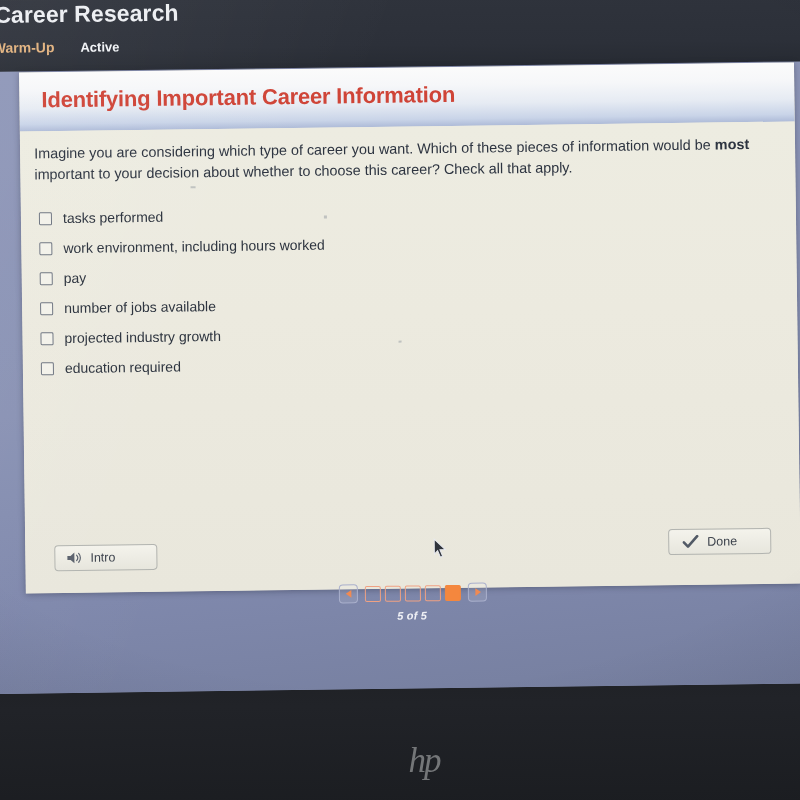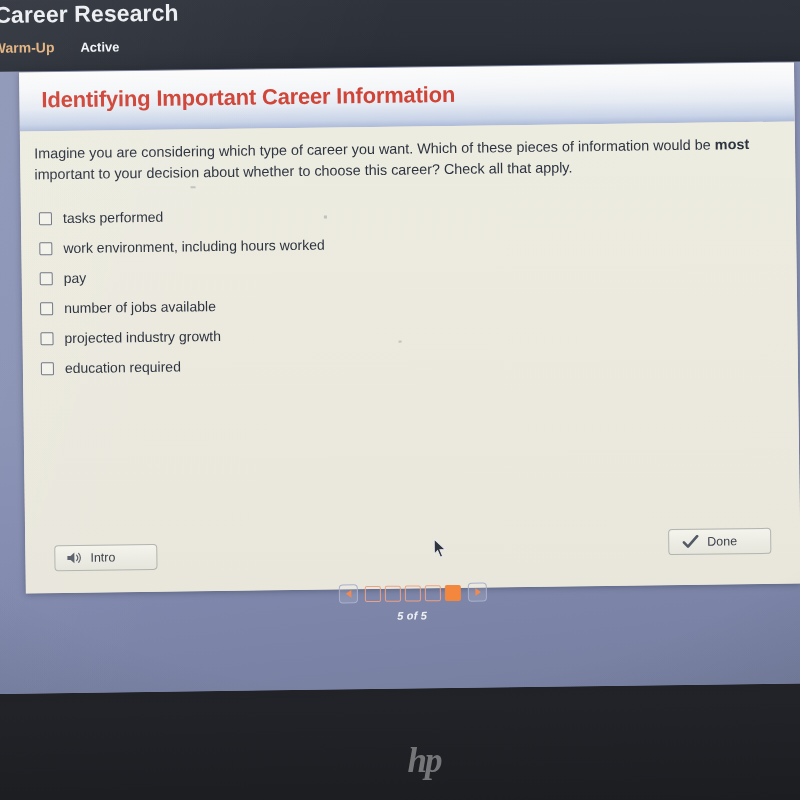--- a/index.html
+++ b/index.html
@@ -35,21 +35,21 @@
   #hp-logo {
     position: absolute;
     left: 398px;
     top: 736px;
     width: 52px;
     height: 52px;
     border-radius: 50%;
     color: #7c7e80;
     font-family: "Liberation Serif", serif;
     font-style: italic;
-    font-weight: 700;
+    font-weight: 400;
     font-size: 35px;
     line-height: 50px;
     text-align: center;
     letter-spacing: -2px;
     opacity: .92;
   }
 
   
   #screen {
     position: absolute;

